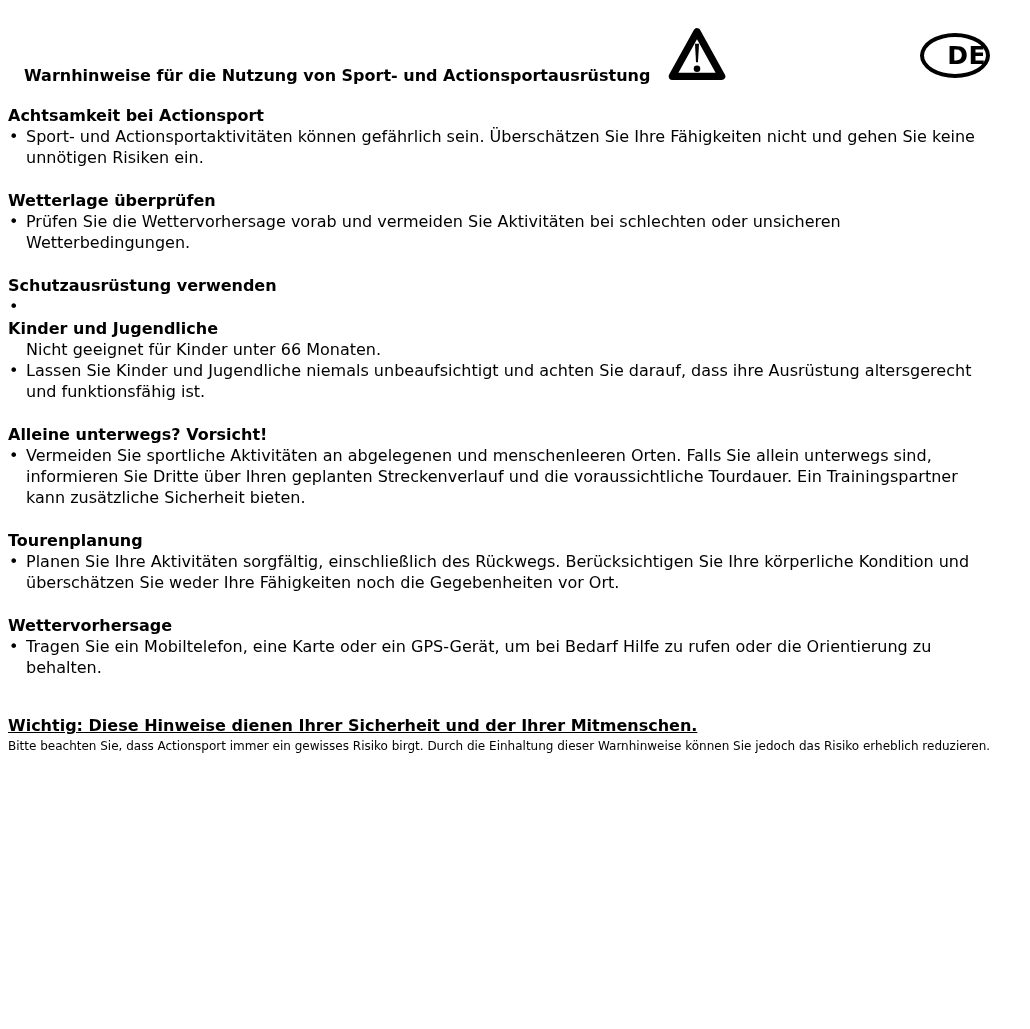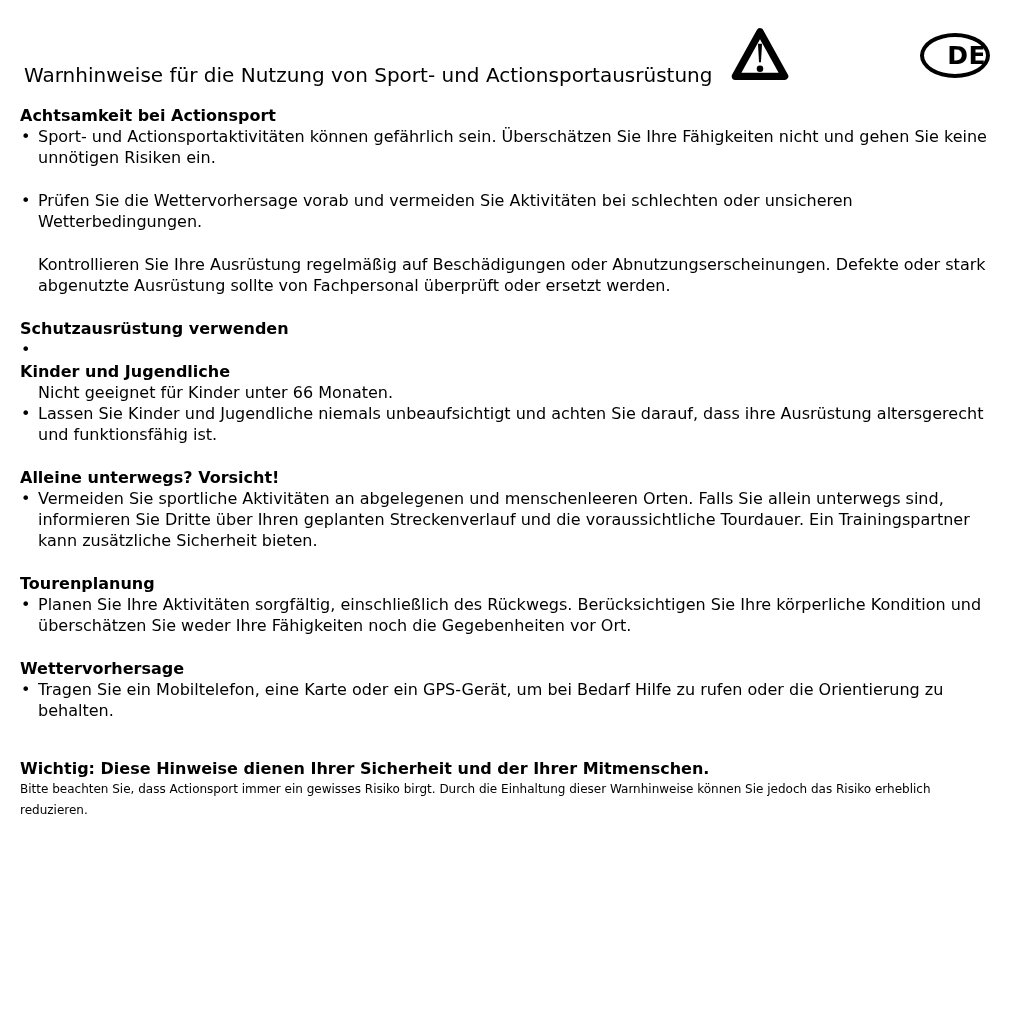--- a/index.html
+++ b/index.html
@@ -18,22 +18,22 @@
     position: relative;
   }
   
   .header {
     display: flex;
     align-items: center;
     padding: 23px 40px 0 24px;
     height: 87px;
   }
   .doc-title {
-    font-size: 20px;
-    font-weight: normal;
+    font-size: 16px;
+    font-weight: bold;
     white-space: nowrap;
     letter-spacing: 0px;
     margin-top: 40px;
   }
   .warn-icon-wrap {
     margin-left: 16px;
     display: flex;
     align-items: center;
   }
   .header-spacer { flex: 1; }
@@ -44,21 +44,21 @@
     border-radius: 50%;
     display: flex;
     align-items: center;
     justify-content: flex-end;
     font-size: 25px;
     font-weight: bold;
     letter-spacing: 0.5px;
   }
   
   .content {
-    padding: 18px 32px 0 20px;
+    padding: 18px 32px 0 8px;
     font-size: 16px;
     line-height: 21px;
   }
   .section { margin-bottom: 22px; }
   .section-heading {
     font-weight: bold;
     font-size: 16px;
     line-height: 21px;
   }
   .item {
@@ -69,20 +69,21 @@
     position: absolute;
     left: 1px;
     top: 0;
   }
   
   .footer { margin-top: 37px; }
   .footer-emphasis {
     font-weight: bold;
     font-size: 16px;
     line-height: 21px;
+    text-decoration: underline;
   }
   .footer-body {
     font-size: 12px;
     line-height: 21px;
   }
 </style>
 </head>
 <body>
 
 <div class="page">
@@ -107,30 +108,28 @@
     <div class="section">
       <div class="section-heading">Achtsamkeit bei Actionsport</div>
       <div class="item">
         <span class="marker">•</span>
         <span>Sport- und Actionsportaktivitäten können gefährlich sein. Überschätzen Sie Ihre Fähigkeiten nicht und gehen Sie keine unnötigen Risiken ein.</span>
       </div>
     </div>
 
 
     <div class="section">
+      <div class="section-heading">Wetterlage überprüfen</div>
       <div class="item">
         <span class="marker">•</span>
         <span>Prüfen Sie die Wettervorhersage vorab und vermeiden Sie Aktivitäten bei schlechten oder unsicheren Wetterbedingungen.</span>
       </div>
     </div>
 
     <div class="section">
-      <div class="item">
-        <span>Kontrollieren Sie Ihre Ausrüstung regelmäßig auf Beschädigungen oder Abnutzungserscheinungen. Defekte oder stark abgenutzte Ausrüstung sollte von Fachpersonal überprüft oder ersetzt werden.</span>
-      </div>
     </div>
 
     <div class="section">
       <div class="section-heading">Schutzausrüstung verwenden</div>
       <div class="item">
         <span class="marker">•</span>
       </div>
     </div>
 
     <div class="section">

